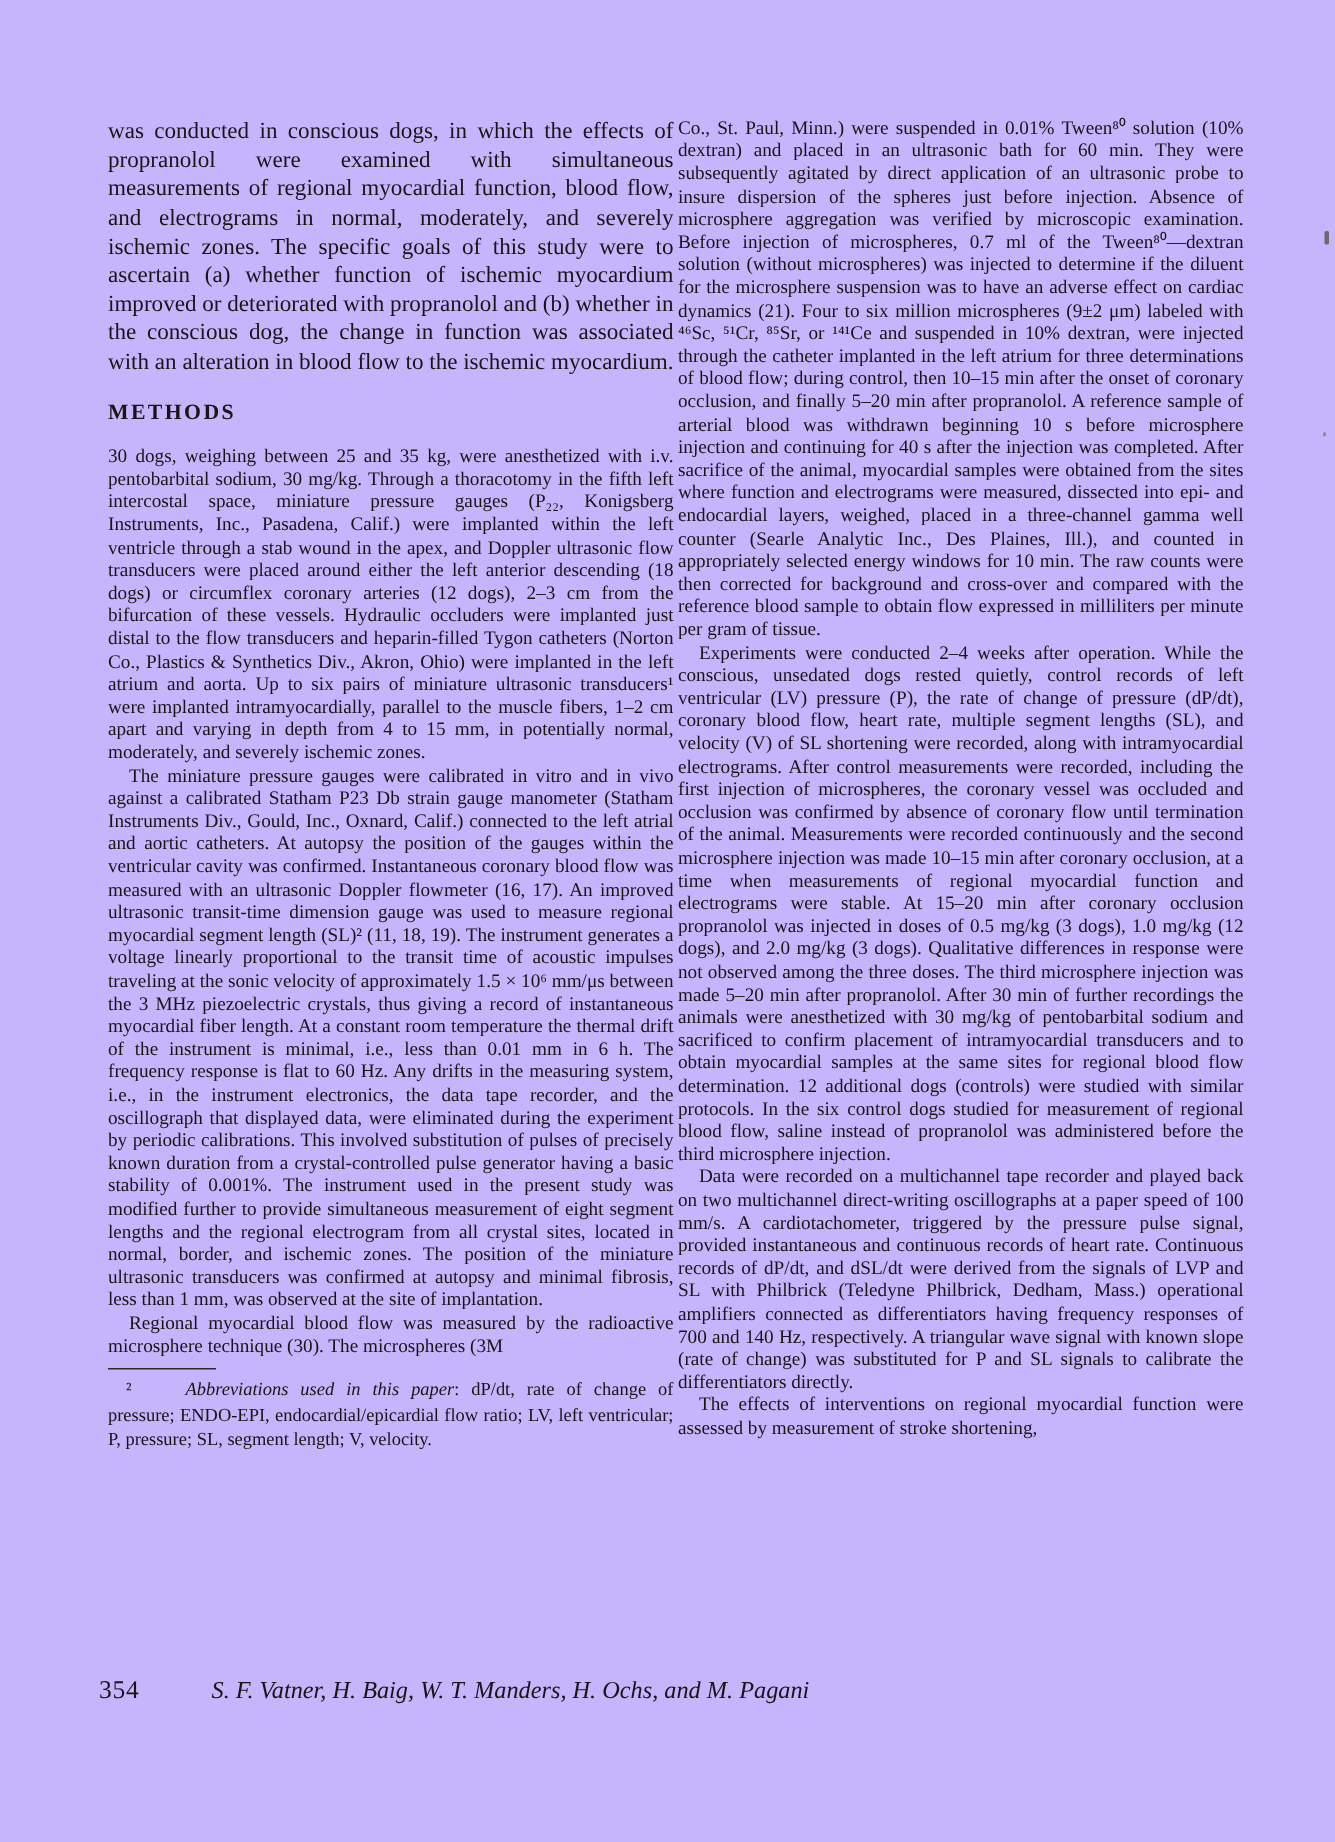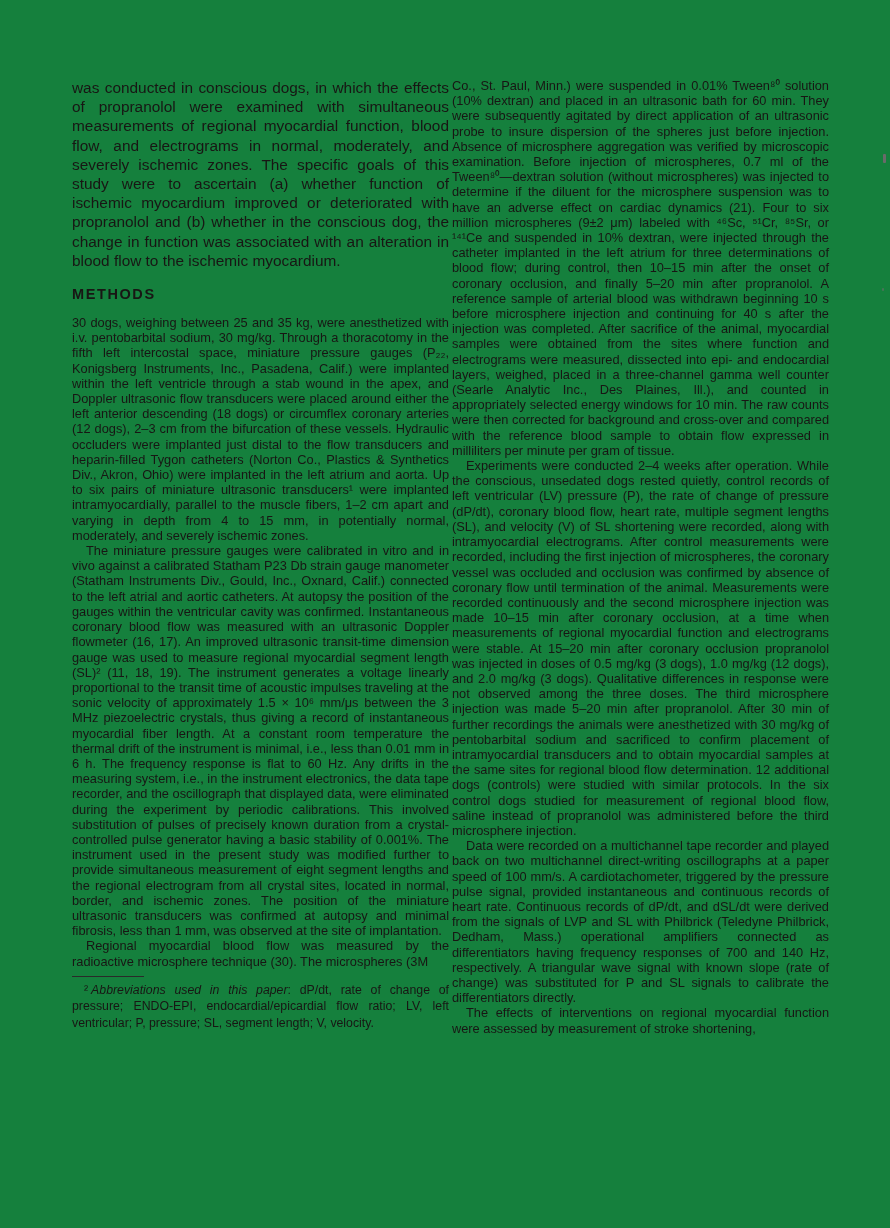--- a/index.html
+++ b/index.html
@@ -1,34 +1,34 @@
 <!DOCTYPE html>
 <html lang="en"><head>
 <meta charset="utf-8">
 <style>
   html,body{margin:0;padding:0;background:#e8e8e8;}
   .page{
     position:relative;width:890px;height:1228px;margin:0 auto;
-    background:#15803d;color:#181614;overflow:hidden;
-    font-family:Liberation Sans, sans-serif;
+    background:#c4b5fd;color:#181614;overflow:hidden;
+    font-family:Liberation Serif, serif;
   }
   .col{position:absolute;top:78px;text-align:justify;hyphens:auto;-webkit-hyphens:auto;}
   .col-left{left:72px;width:377px;}
   .col-right{left:452px;width:377px;}
   .intro{font-size:15.4px;line-height:19.2px;margin:0 0 16px 0;}
   .section-heading{
     font-size:14.5px;font-weight:bold;letter-spacing:1.6px;
     text-align:left;margin:4px 40px 13px 0;
   }
   .body-para{font-size:12.8px;line-height:15.2px;margin:0;}
   .indent{text-indent:14px;}
   .footnote-rule{width:72px;border:0;border-top:1.2px solid #2a2a2a;margin:7px 0 5px 0;}
   .footnote{font-size:12.3px;line-height:16.6px;margin:0;text-indent:12px;text-align:justify;}
   .fn-marker{margin-right:3px;}
-  .em{font-style:italic;}
+  .em{font-style:italic;margin-left:33px;}
   .footer{position:absolute;left:66px;top:1117px;width:790px;white-space:nowrap;}
   .page-number{font-size:17px;letter-spacing:.5px;}
   .running-authors{font-style:italic;font-size:16.2px;margin-left:48px;}
   .speck{position:absolute;background:#6a6a6a;border-radius:1px;}
   .speck-1{left:883px;top:154px;width:3px;height:9px;}
   .speck-2{left:882px;top:288px;width:2px;height:3px;opacity:.6;}
 </style>
 </head>
 <body>
 
@@ -49,17 +49,20 @@
     <p class="footnote"><span class="fn-marker">²</span><span class="em">Abbreviations used in this paper</span><span>: dP/dt, rate of change of pressure; ENDO-EPI, endocardial/epicardial flow ratio; LV, left ventricular; P, pressure; SL, segment length; V, velocity.</span></p>
   </div>
 
   <div class="col col-right">
     <p class="body-para">Co., St. Paul, Minn.) were suspended in 0.01% Tween⁸⁰ solution (10% dextran) and placed in an ultrasonic bath for 60 min. They were subsequently agitated by direct application of an ultrasonic probe to insure dispersion of the spheres just before injection. Absence of microsphere aggregation was verified by microscopic examination. Before injection of microspheres, 0.7 ml of the Tween⁸⁰—dextran solution (without microspheres) was injected to determine if the diluent for the microsphere suspension was to have an adverse effect on cardiac dynamics (21). Four to six million microspheres (9±2 μm) labeled with ⁴⁶Sc, ⁵¹Cr, ⁸⁵Sr, or ¹⁴¹Ce and suspended in 10% dextran, were injected through the catheter implanted in the left atrium for three determinations of blood flow; during control, then 10–15 min after the onset of coronary occlusion, and finally 5–20 min after propranolol. A reference sample of arterial blood was withdrawn beginning 10 s before microsphere injection and continuing for 40 s after the injection was completed. After sacrifice of the animal, myocardial samples were obtained from the sites where function and electrograms were measured, dissected into epi- and endocardial layers, weighed, placed in a three-channel gamma well counter (Searle Analytic Inc., Des Plaines, Ill.), and counted in appropriately selected energy windows for 10 min. The raw counts were then corrected for background and cross-over and compared with the reference blood sample to obtain flow expressed in milliliters per minute per gram of tissue.</p>
     <p class="body-para indent">Experiments were conducted 2–4 weeks after operation. While the conscious, unsedated dogs rested quietly, control records of left ventricular (LV) pressure (P), the rate of change of pressure (dP/dt), coronary blood flow, heart rate, multiple segment lengths (SL), and velocity (V) of SL shortening were recorded, along with intramyocardial electrograms. After control measurements were recorded, including the first injection of microspheres, the coronary vessel was occluded and occlusion was confirmed by absence of coronary flow until termination of the animal. Measurements were recorded continuously and the second microsphere injection was made 10–15 min after coronary occlusion, at a time when measurements of regional myocardial function and electrograms were stable. At 15–20 min after coronary occlusion propranolol was injected in doses of 0.5 mg/kg (3 dogs), 1.0 mg/kg (12 dogs), and 2.0 mg/kg (3 dogs). Qualitative differences in response were not observed among the three doses. The third microsphere injection was made 5–20 min after propranolol. After 30 min of further recordings the animals were anesthetized with 30 mg/kg of pentobarbital sodium and sacrificed to confirm placement of intramyocardial transducers and to obtain myocardial samples at the same sites for regional blood flow determination. 12 additional dogs (controls) were studied with similar protocols. In the six control dogs studied for measurement of regional blood flow, saline instead of propranolol was administered before the third microsphere injection.</p>
     <p class="body-para indent">Data were recorded on a multichannel tape recorder and played back on two multichannel direct-writing oscillographs at a paper speed of 100 mm/s. A cardiotachometer, triggered by the pressure pulse signal, provided instantaneous and continuous records of heart rate. Continuous records of dP/dt, and dSL/dt were derived from the signals of LVP and SL with Philbrick (Teledyne Philbrick, Dedham, Mass.) operational amplifiers connected as differentiators having frequency responses of 700 and 140 Hz, respectively. A triangular wave signal with known slope (rate of change) was substituted for P and SL signals to calibrate the differentiators directly.</p>
     <p class="body-para indent">The effects of interventions on regional myocardial function were assessed by measurement of stroke shortening,</p>
   </div>
 
+  <div class="footer">
+    <span class="page-number">354</span><span class="running-authors">S. F. Vatner, H. Baig, W. T. Manders, H. Ochs, and M. Pagani</span>
+  </div>
 
   <div class="speck speck-1"></div>
   <div class="speck speck-2"></div>
 
 </div>
 
 </body></html>

